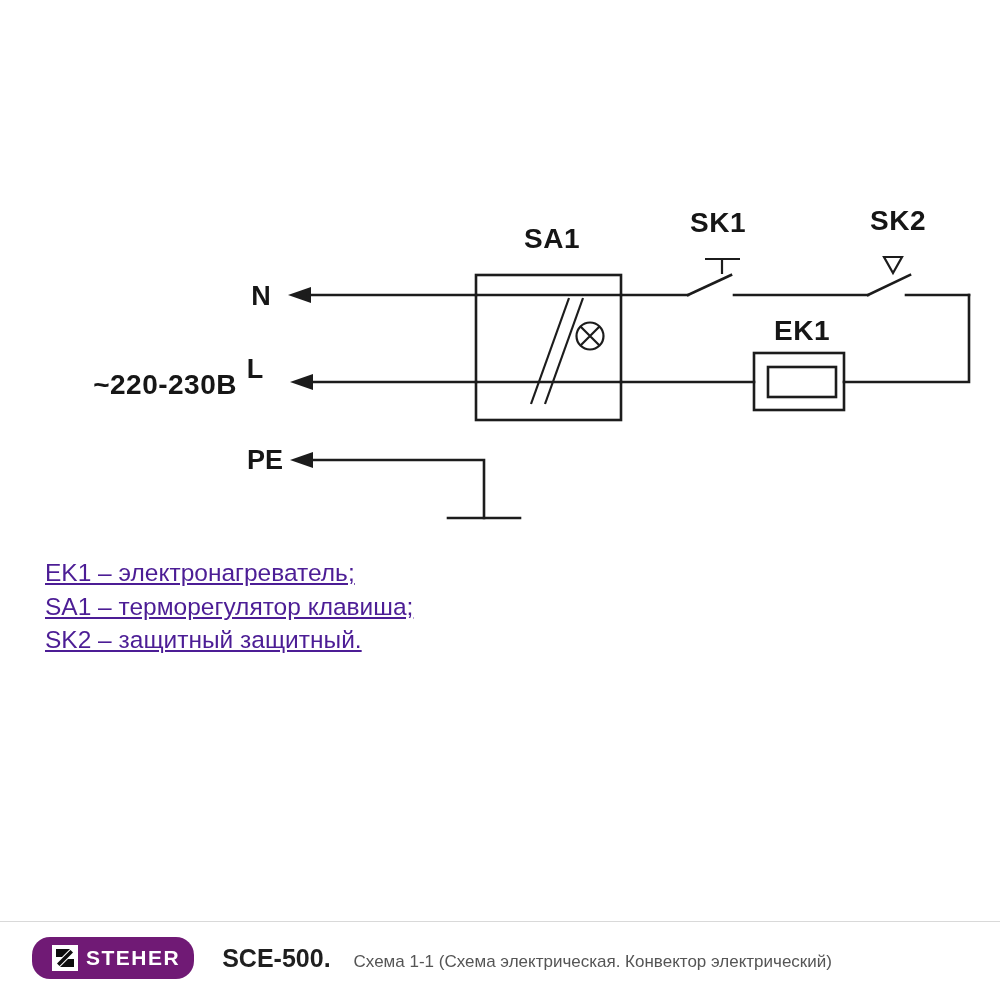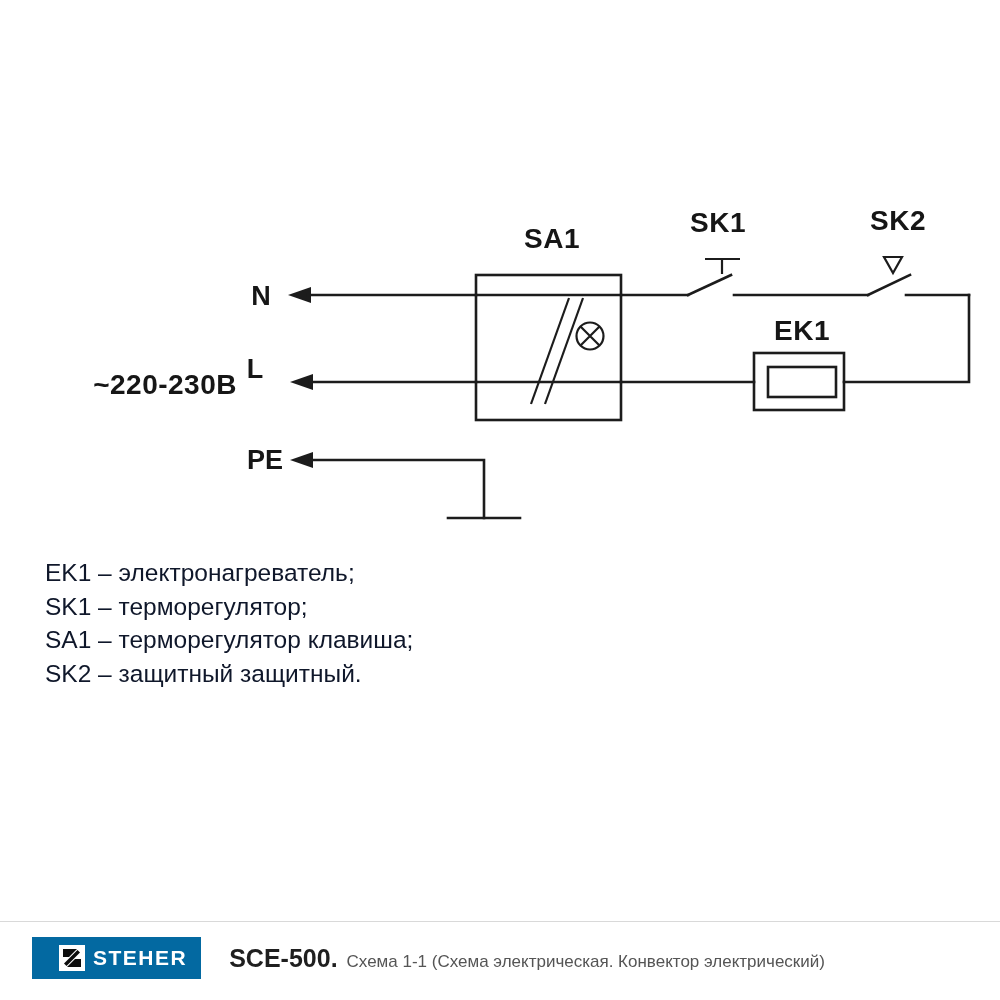--- a/index.html
+++ b/index.html
@@ -25,44 +25,45 @@
     font-weight:700;font-size:28px;fill:#161616;letter-spacing:0.5px;
   }
   .diag-label-small{
     font-family:"Liberation Sans",sans-serif;
     font-weight:700;font-size:27px;fill:#161616;
   }
 
   
   .legend{
     position:absolute;left:45px;top:556px;
-    font-size:24.5px;line-height:33.5px;color:#0f172a;
+    font-size:24.5px;line-height:33.5px;color:#4c1d95;
     font-family:"Liberation Sans",sans-serif;
+    text-decoration:underline;
   }
 
   
   .footer-divider{
     position:absolute;left:0;top:921px;width:1000px;height:1px;
     background:#d9d9d9;
   }
   .footer{
     position:absolute;left:32px;top:936px;right:20px;height:44px;
     display:flex;align-items:center;
   }
   .logo{
-    background:#0369a1;height:42px;display:flex;align-items:center;
-    padding:0 14px 0 27px;gap:8px;flex:0 0 auto;
+    background:#701a75;height:42px;display:flex;align-items:center;
+    padding:0 14px 0 20px;gap:8px;flex:0 0 auto;border-radius:18px;
   }
   .logo-mark{width:26px;height:26px;display:block;flex:0 0 auto;}
   .logo-text{
     color:#ffffff;font-weight:700;font-size:21px;letter-spacing:1.5px;
     font-family:"Liberation Sans",sans-serif;
   }
   .footer-caption{margin-left:28px;white-space:nowrap;display:flex;align-items:baseline;}
-  .model{font-weight:700;font-size:25px;color:#1f1f1f;margin-right:9px;}
+  .model{font-weight:700;font-size:25px;color:#1f1f1f;margin-right:23px;}
   .desc{font-size:17px;color:#555555;}
 </style>
 </head>
 <body>
 
 <div class="page">
 
   <div class="diagram">
     <svg width="1000" height="555" viewBox="0 0 1000 555">
 
@@ -121,21 +122,20 @@
       <text class="diag-label" x="778" y="340" text-anchor="middle">EK1</text>
       <text class="diag-label-small" x="237" y="305" text-anchor="middle">N</text>
       <text class="diag-label-small" x="231" y="378" text-anchor="middle">L</text>
       <text class="diag-label-small" x="241" y="469" text-anchor="middle">PE</text>
       <text class="diag-label" x="213" y="394" text-anchor="end">~220-230В</text>
     </svg>
   </div>
 
   <div class="legend">
     <div class="legend-line">EK1 – электронагреватель;</div>
-    <div class="legend-line">SK1 – терморегулятор;</div>
     <div class="legend-line">SA1 – терморегулятор клавиша;</div>
     <div class="legend-line">SK2 – защитный защитный.</div>
   </div>
 
   <div class="footer-divider"></div>
   <div class="footer">
     <div class="logo">
       <span class="logo-mark">
         <svg width="26" height="26" viewBox="0 0 26 26">
           <rect x="0" y="0" width="26" height="26" fill="#ffffff"></rect>

